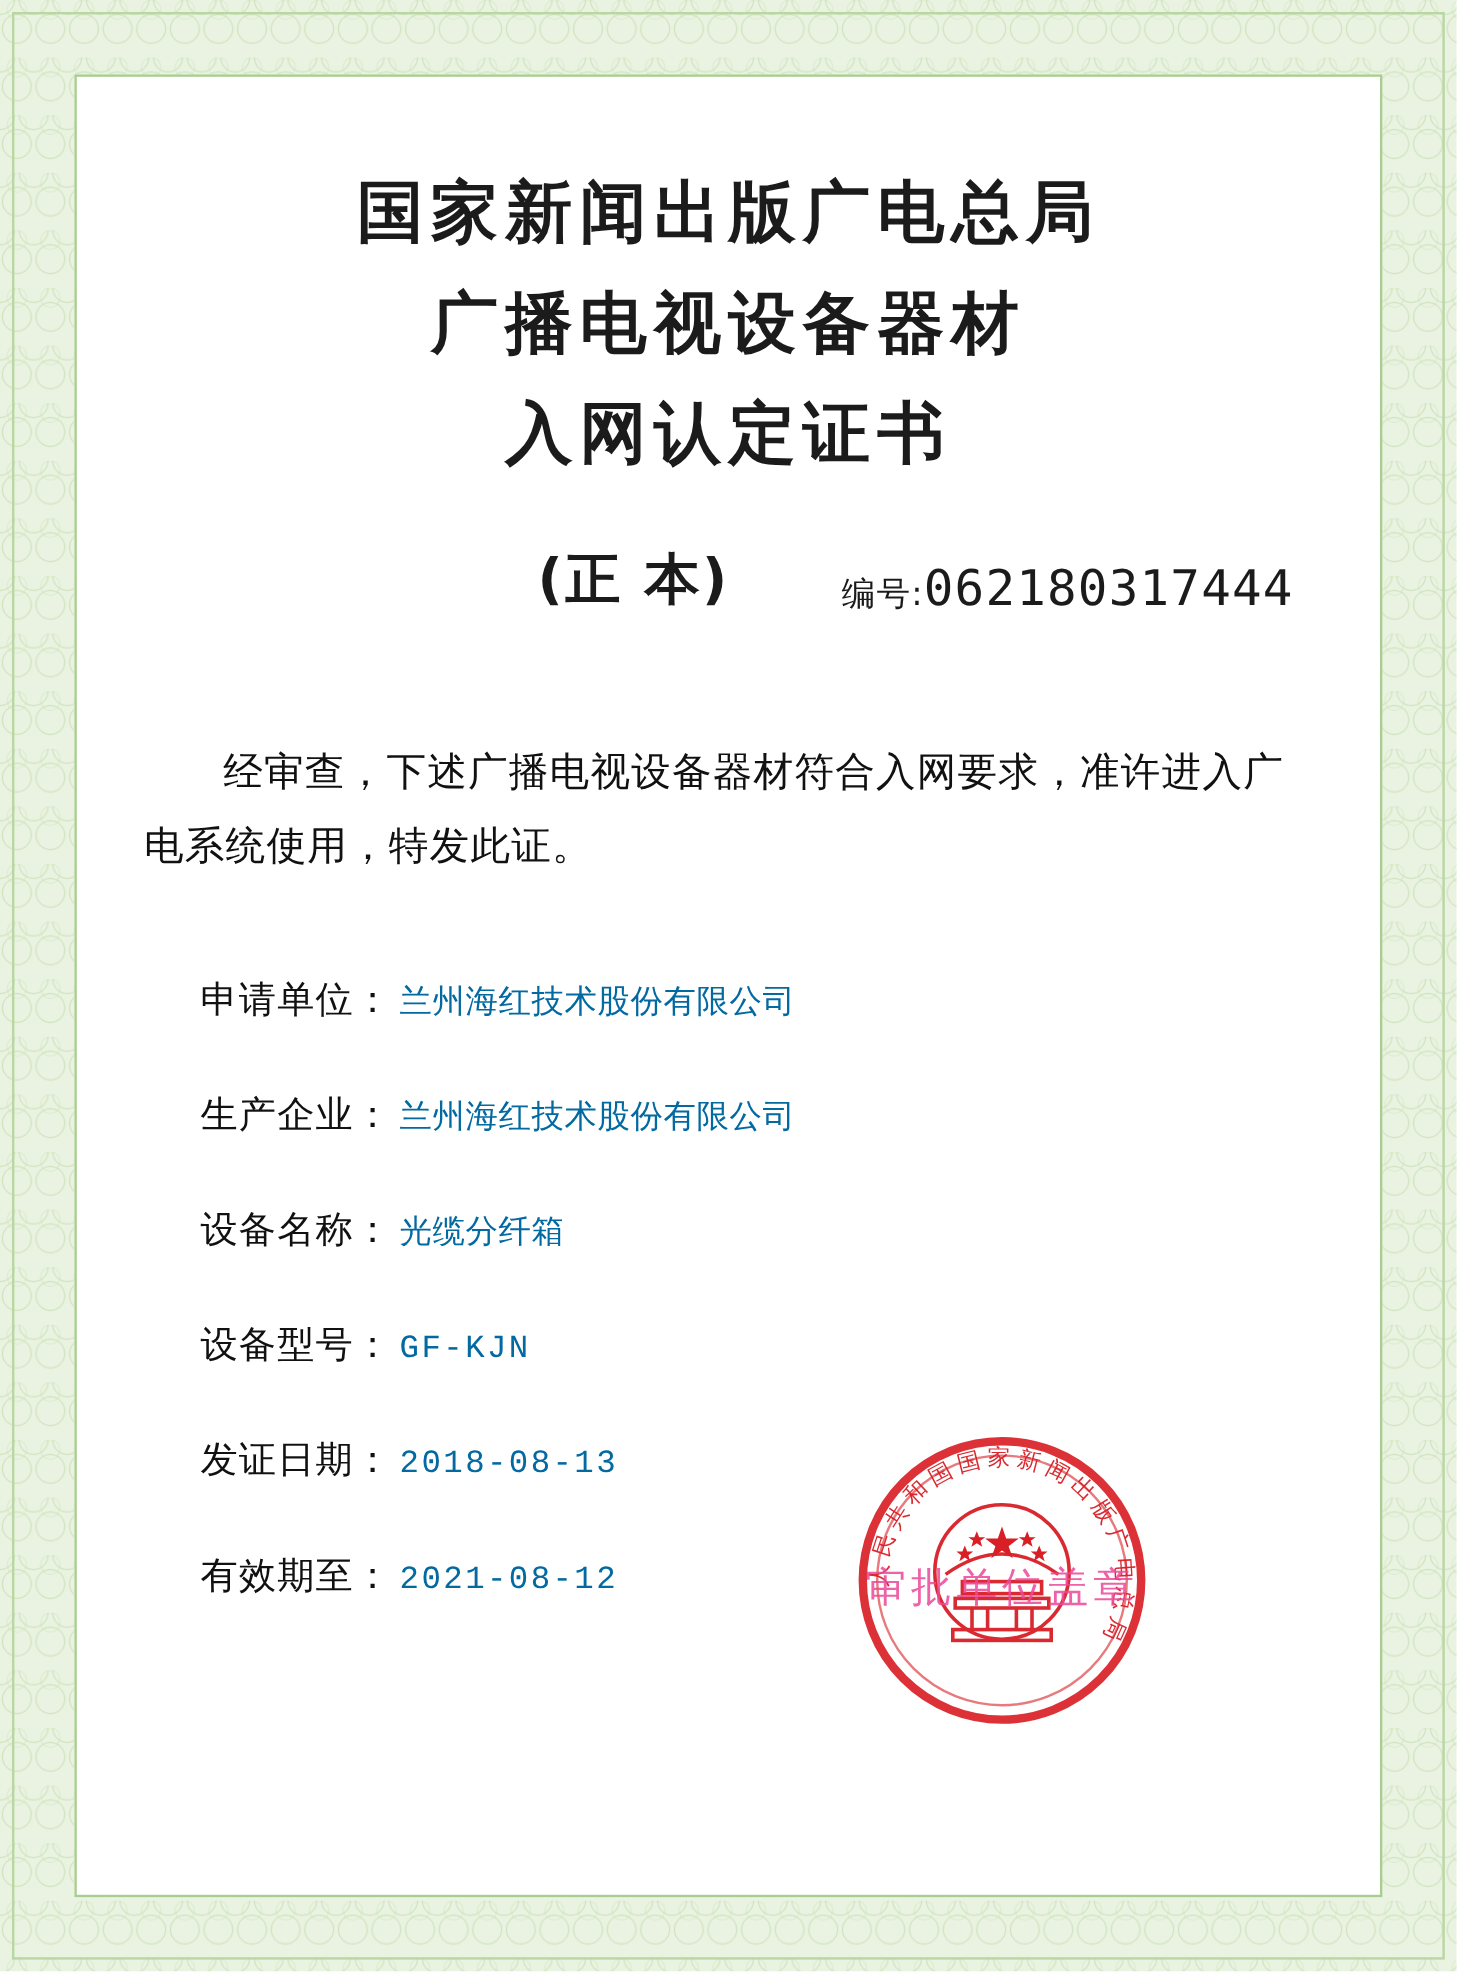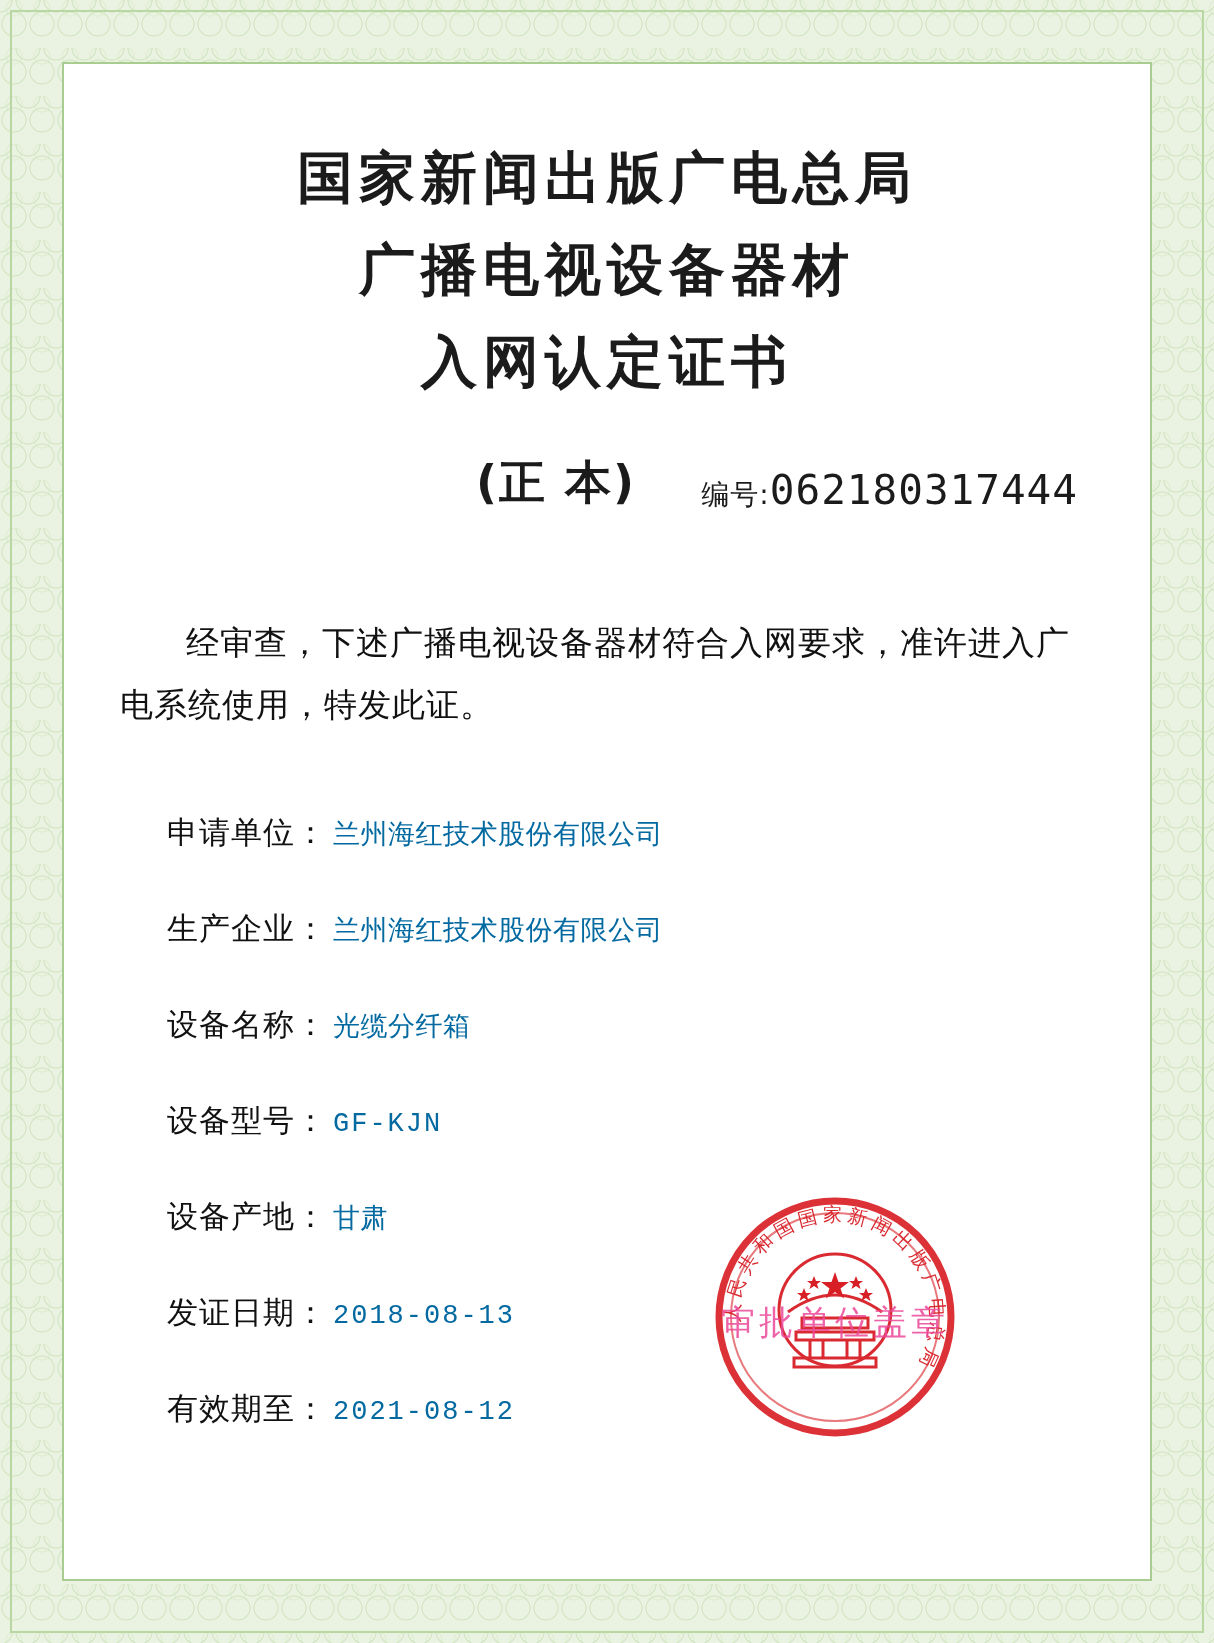--- a/index.html
+++ b/index.html
@@ -82,21 +82,20 @@
   }
   .copy-label {
     position: absolute;
     left: 380px;
     top: 0;
     font-size: 46px;
     font-weight: bold;
     letter-spacing: 2px;
     color: #1b1b1b;
     white-space: nowrap;
-    margin-left: 28px;
   }
   .serial-wrap {
     position: absolute;
     right: 68px;
     top: 14px;
     white-space: nowrap;
     color: #1b1b1b;
   }
   .serial-label {
     font-size: 28px;
@@ -209,24 +208,20 @@
       <span class="field-label">生产企业：</span>
       <span class="field-value">兰州海红技术股份有限公司</span>
     </div>
     <div class="field-row">
       <span class="field-label">设备名称：</span>
       <span class="field-value">光缆分纤箱</span>
     </div>
     <div class="field-row">
       <span class="field-label">设备型号：</span>
       <span class="field-value mono">GF-KJN</span>
-    </div>
-    <div class="field-row">
-      <span class="field-label">设备产地：</span>
-      <span class="field-value">甘肃</span>
     </div>
     <div class="field-row">
       <span class="field-label">发证日期：</span>
       <span class="field-value mono">2018-08-13</span>
     </div>
     <div class="field-row">
       <span class="field-label">有效期至：</span>
       <span class="field-value mono">2021-08-12</span>
     </div>
   </div>

